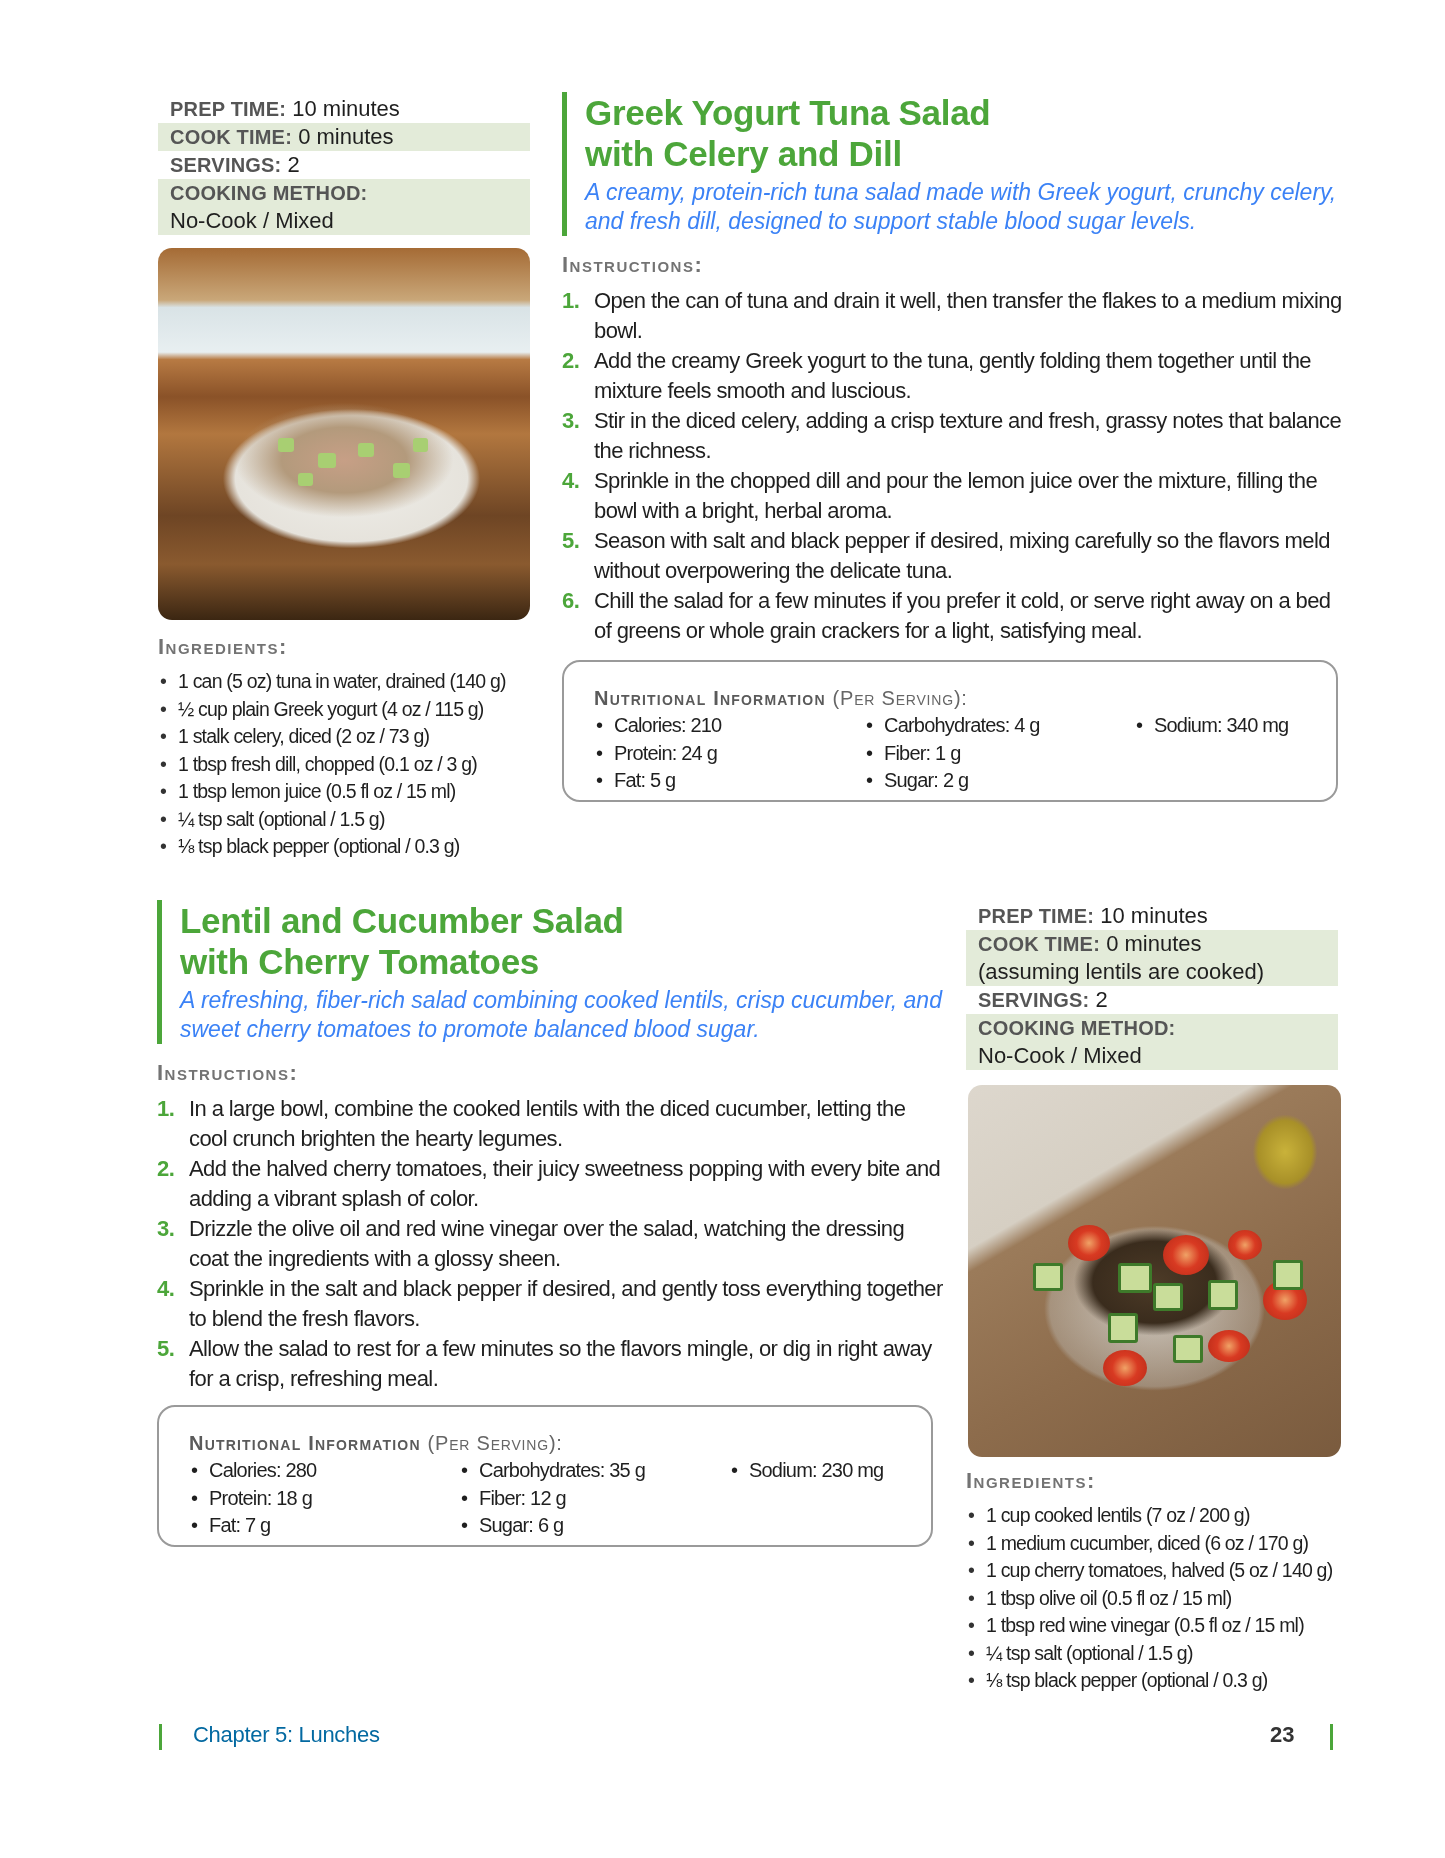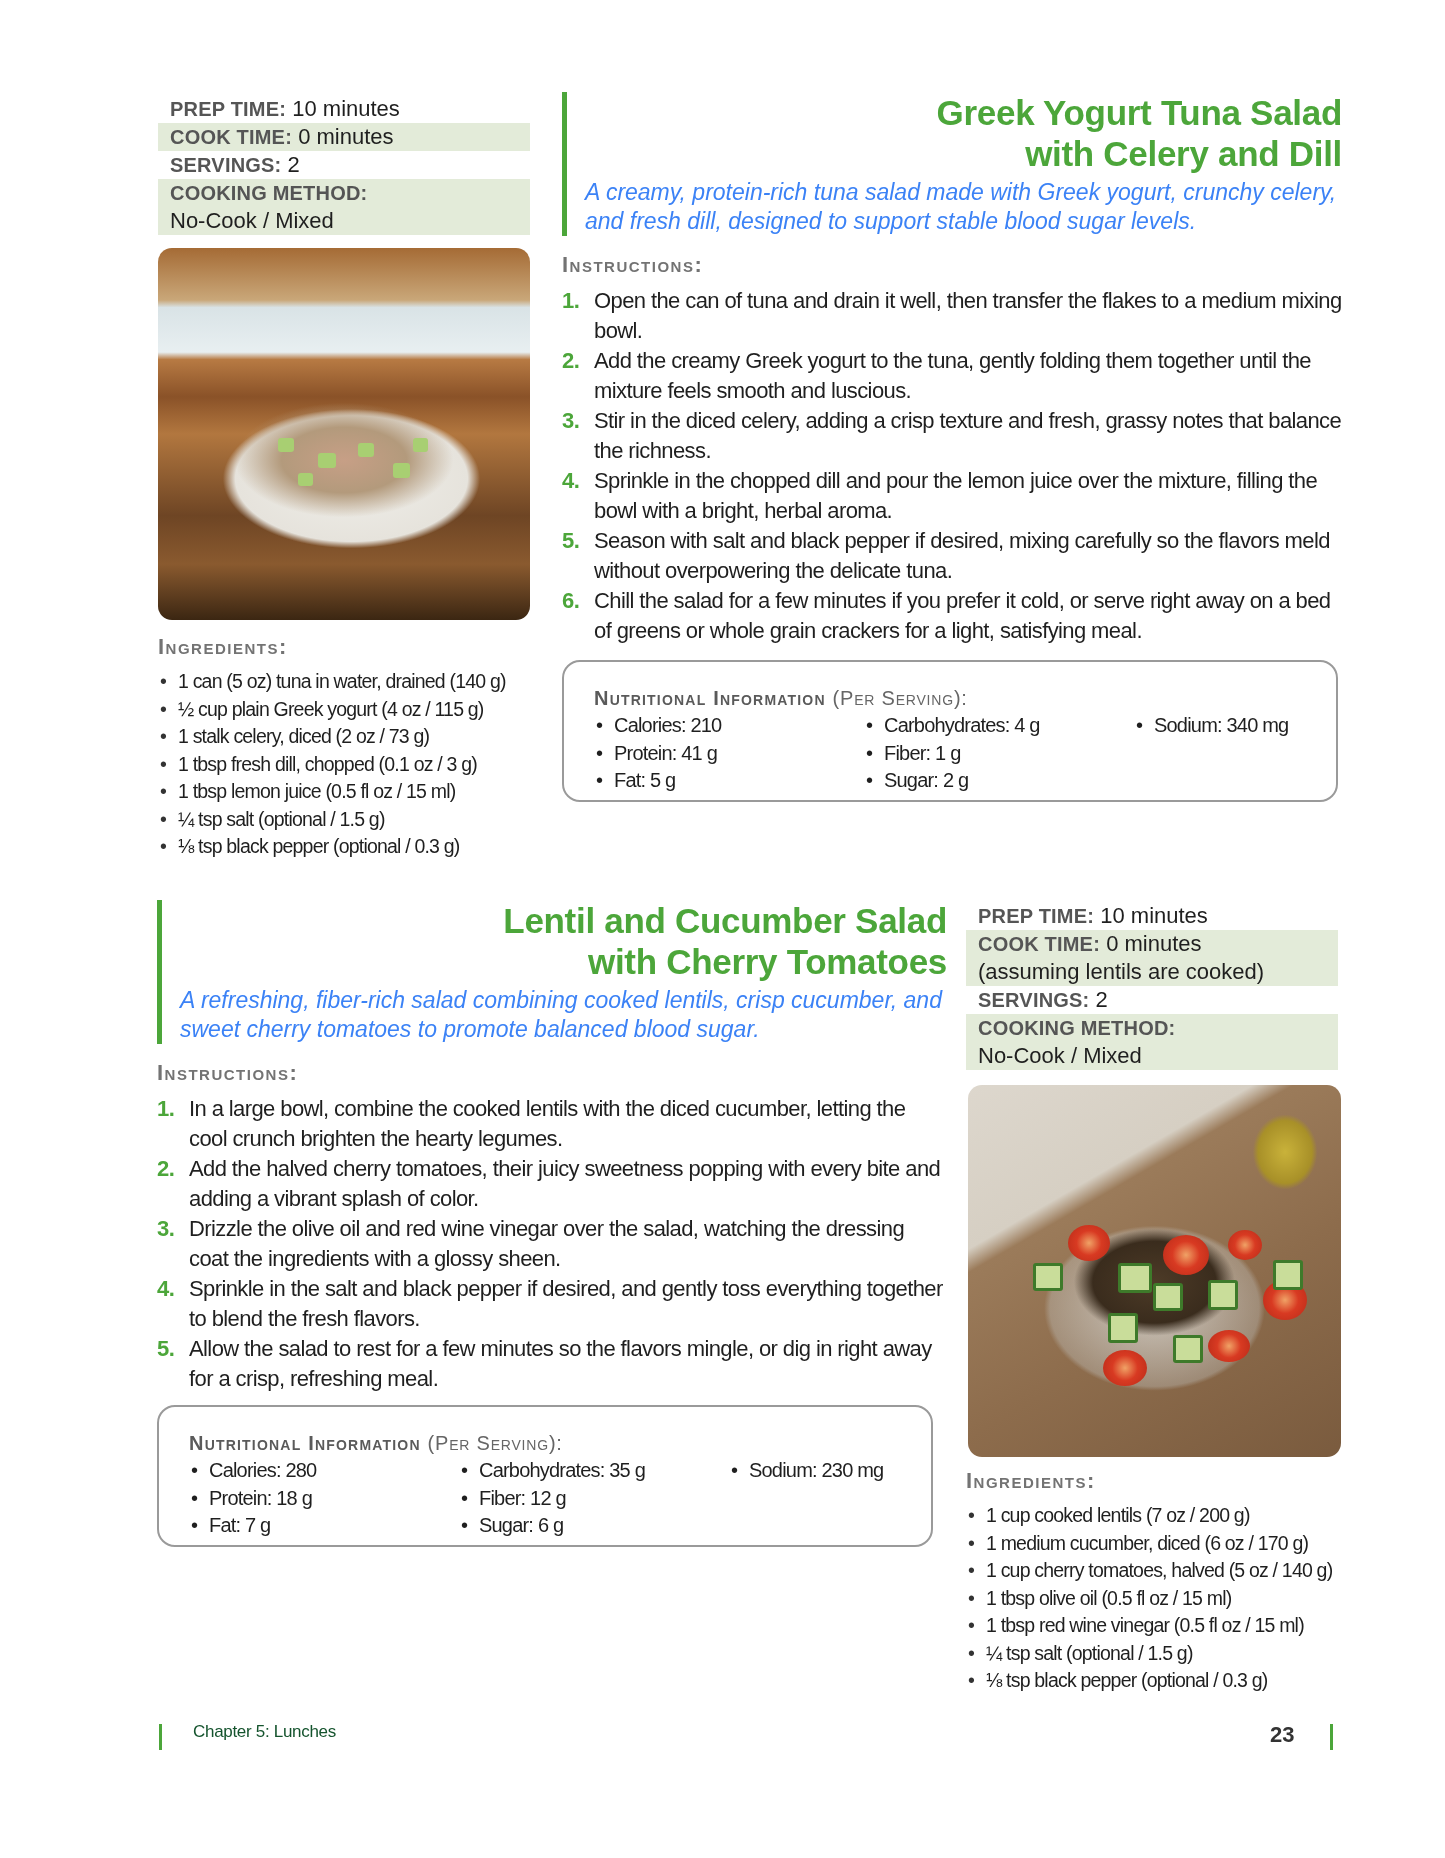--- a/index.html
+++ b/index.html
@@ -8,21 +8,21 @@
 
   
   .meta { position: absolute; width: 372px; font-size: 22px; line-height: 28px; }
   .meta .row { padding: 0 12px; }
   .meta .row.shaded { background: #e3ebd9; }
   .meta .lbl { font-weight: bold; color: #555555; font-size: 20px; letter-spacing: 0.2px; }
   .meta .val { color: #1f1f1f; }
 
   
   .title-wrap { position: absolute; border-left: 5px solid #4ca63a; padding-left: 18px; }
-  .title { color: #4ca63a; font-weight: bold; font-size: 35px; line-height: 41px; letter-spacing: -0.3px; text-align: right; }
+  .title { color: #4ca63a; font-weight: bold; font-size: 35px; line-height: 41px; letter-spacing: -0.3px; }
   .subtitle { color: #3b82f6; font-style: italic; font-size: 23px; line-height: 29px; margin-top: 4px; }
 
   .section-head { position: absolute; font-weight: bold; color: #737373; font-size: 22px; letter-spacing: 1.5px; font-variant: small-caps; text-transform: none; }
 
   
   .instr { position: absolute; list-style: none; font-family: "Liberation Sans Narrow", "Liberation Sans", sans-serif; font-size: 22px; line-height: 30px; letter-spacing: -0.6px; color: #1f1f1f; }
   .instr li { position: relative; padding-left: 32px; }
   .instr li .num { position: absolute; left: 0; top: 0; color: #4ca63a; font-weight: bold; }
 
   
@@ -51,21 +51,21 @@
       radial-gradient(ellipse 30% 20% at 50% 53%, #4d3b27 0%, #3a2c1d 55%, rgba(0,0,0,0) 72%),
       radial-gradient(ellipse 40% 30% at 50% 60%, rgba(230,235,235,0.7) 0%, rgba(200,205,205,0.35) 70%, rgba(0,0,0,0) 74%),
       radial-gradient(ellipse 12% 14% at 85% 18%, #c9b23a 0%, #a89028 60%, rgba(0,0,0,0) 72%),
       linear-gradient(150deg, #ddd7cd 0%, #d6cfc3 28%, #9b7b5a 32%, #8d6c4c 60%, #7a5b3e 100%); }
   .tomato { position: absolute; border-radius: 50%; background: radial-gradient(circle at 50% 50%, #f0a266 0%, #d83a22 45%, #b82a18 100%); }
   .cuke { position: absolute; background: #c9dd9a; border: 3px solid #3e7a2a; border-radius: 3px; }
   .celery { position: absolute; background: #a8cf72; border-radius: 3px; }
 
   
   .footer-bar { position: absolute; width: 3px; height: 26px; background: #4ca63a; }
-  .footer-text { position: absolute; font-size: 17px; color: #14532d; letter-spacing: -0.3px; }
+  .footer-text { position: absolute; font-size: 22px; color: #0369a1; letter-spacing: -0.3px; }
   .page-num { position: absolute; font-size: 22px; font-weight: bold; color: #333; }
 </style>
 </head>
 <body>
 
 <section>
 
   <div class="meta" style="left:158px; top:95px;">
     <div class="row">
       <span class="lbl">PREP TIME:</span>
@@ -126,21 +126,21 @@
   </ul>
 
   <div class="nutri" style="left:562px; top:660px; width:776px; height:142px;">
     <div class="nhead">
       <span>Nutritional Information</span>
       <span class="per">(Per Serving):</span>
     </div>
     <div class="cols">
       <ul class="c1">
         <li>Calories: 210</li>
-        <li>Protein: 41 g</li>
+        <li>Protein: 24 g</li>
         <li>Fat: 5 g</li>
       </ul>
       <ul class="c2">
         <li>Carbohydrates: 4 g</li>
         <li>Fiber: 1 g</li>
         <li>Sugar: 2 g</li>
       </ul>
       <ul class="c3">
         <li>Sodium: 340 mg</li>
       </ul>

